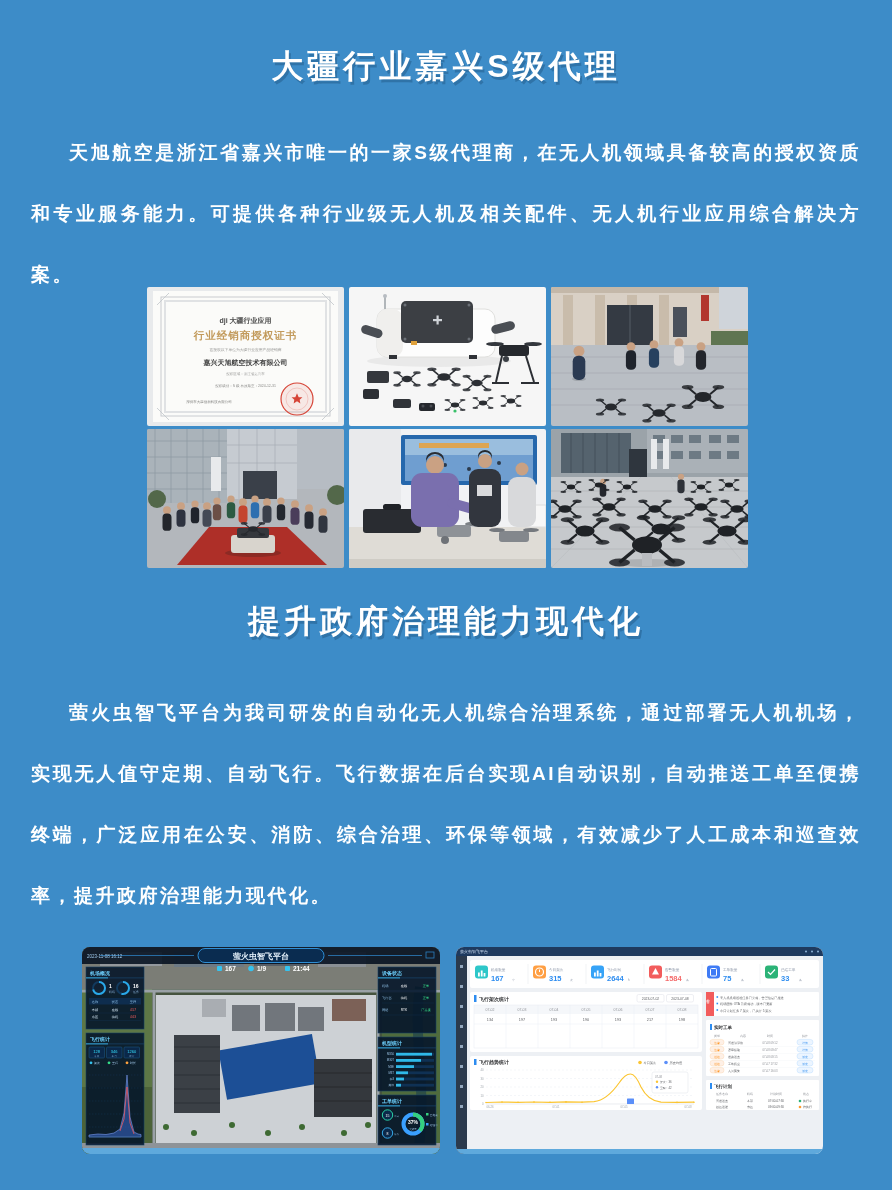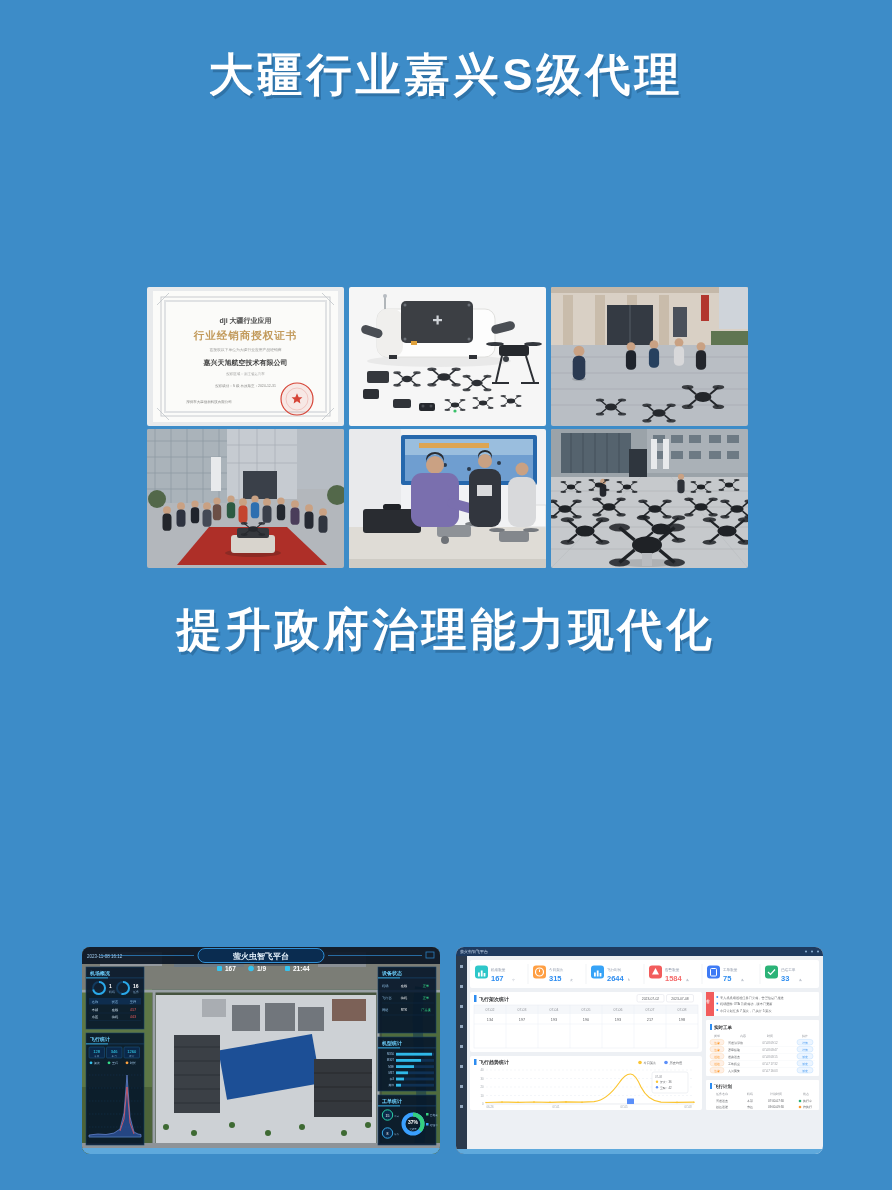--- a/index.html
+++ b/index.html
@@ -1,19 +1,19 @@
 <!DOCTYPE html>
 <html><head>
 <meta charset="utf-8">
 <style>
   html,body{margin:0;padding:0;background:#3d8cc8;}
   .page{position:relative;width:892px;height:1190px;background:#3d8cc8;overflow:hidden;
         font-family:"Liberation Sans","DejaVu Sans",sans-serif;}
   .main-title{position:absolute;left:0;width:892px;text-align:center;color:#fff;
-        font-size:45px;font-weight:900;letter-spacing:4px;margin:0;
+        font-size:32px;font-weight:900;letter-spacing:4px;margin:0;
         text-shadow:2px 3px 0 rgba(23,70,110,0.35);}
   .para{position:absolute;left:31px;width:830px;color:#fff;font-size:19px;font-weight:600;
         letter-spacing:2.5px;line-height:61px;text-align:justify;text-indent:2em;margin:0;}
   .gallery{position:absolute;left:147px;top:287px;width:601px;display:grid;
         grid-template-columns:repeat(3,197px);grid-auto-rows:139px;gap:3px 5px;}
   .shot{position:absolute;border-radius:8px;overflow:hidden;}
   svg{display:block;font-family:inherit;}
   .gallery svg{width:100%;height:100%;display:block;border-radius:2px;}
 </style>
 </head>
@@ -39,20 +39,21 @@
         <ellipse cx="-11" cy="7" rx="4.2" ry="1.6"></ellipse>
           <ellipse cx="11" cy="7" rx="4.2" ry="1.6"></ellipse>
       </g>
     </g>
   </defs>
 </svg>
 
 <div class="page">
 
   <h1 class="main-title" style="top:45px">大疆行业嘉兴S级代理</h1>
+  <p class="para" style="top:122px">天旭航空是浙江省嘉兴市唯一的一家S级代理商，在无人机领域具备较高的授权资质和专业服务能力。可提供各种行业级无人机及相关配件、无人机行业应用综合解决方案。</p>
 
   <div class="gallery">
 
     <svg viewBox="0 0 197 139">
       <rect width="197" height="139" fill="#e8eaec"></rect>
       <rect x="6" y="4" width="185" height="131" fill="#fbfbf9"></rect>
       <rect x="14" y="10" width="169" height="119" fill="none" stroke="#c9ccd0" stroke-width="1"></rect>
       <rect x="18" y="14" width="161" height="111" fill="none" stroke="#e0e2e4" stroke-width="2"></rect>
       <g stroke="#c2c6ca" stroke-width="0.8">
         <line x1="10" y1="18" x2="22" y2="6"></line>
@@ -308,20 +309,21 @@
           <use href="#droneX" transform="translate(110,100) scale(1.6)"></use>
         <use href="#droneX" transform="translate(176,102) scale(1.6)"></use>
         <ellipse cx="96" cy="134" rx="30" ry="4" fill="#aeb1b4"></ellipse>
         <use href="#droneX" transform="translate(96,116) scale(2.5)"></use>
         <rect x="91" y="124" width="10" height="13" fill="#b9bcc0"></rect>
       </g>
     </svg>
   </div>
 
   <h1 class="main-title" style="top:600px">提升政府治理能力现代化</h1>
+  <p class="para" style="top:682px">萤火虫智飞平台为我司研发的自动化无人机综合治理系统，通过部署无人机机场，实现无人值守定期、自动飞行。飞行数据在后台实现AI自动识别，自动推送工单至便携终端，广泛应用在公安、消防、综合治理、环保等领域，有效减少了人工成本和巡查效率，提升政府治理能力现代化。</p>
 
   <div class="shot" style="left:82px;top:947px;width:358px;height:207px">
     <svg viewBox="0 0 358 207" width="358" height="207">
       <g>
         <rect width="358" height="207" fill="#46543f"></rect>
         <rect width="358" height="42" fill="#7b7d76"></rect>
         <rect x="18" y="5" width="62" height="14" fill="#93989d"></rect>
           <rect x="92" y="4" width="70" height="16" fill="#6d7a85"></rect>
         <rect x="172" y="6" width="54" height="13" fill="#565e66"></rect>
           <rect x="236" y="5" width="48" height="15" fill="#8a8f94"></rect>

